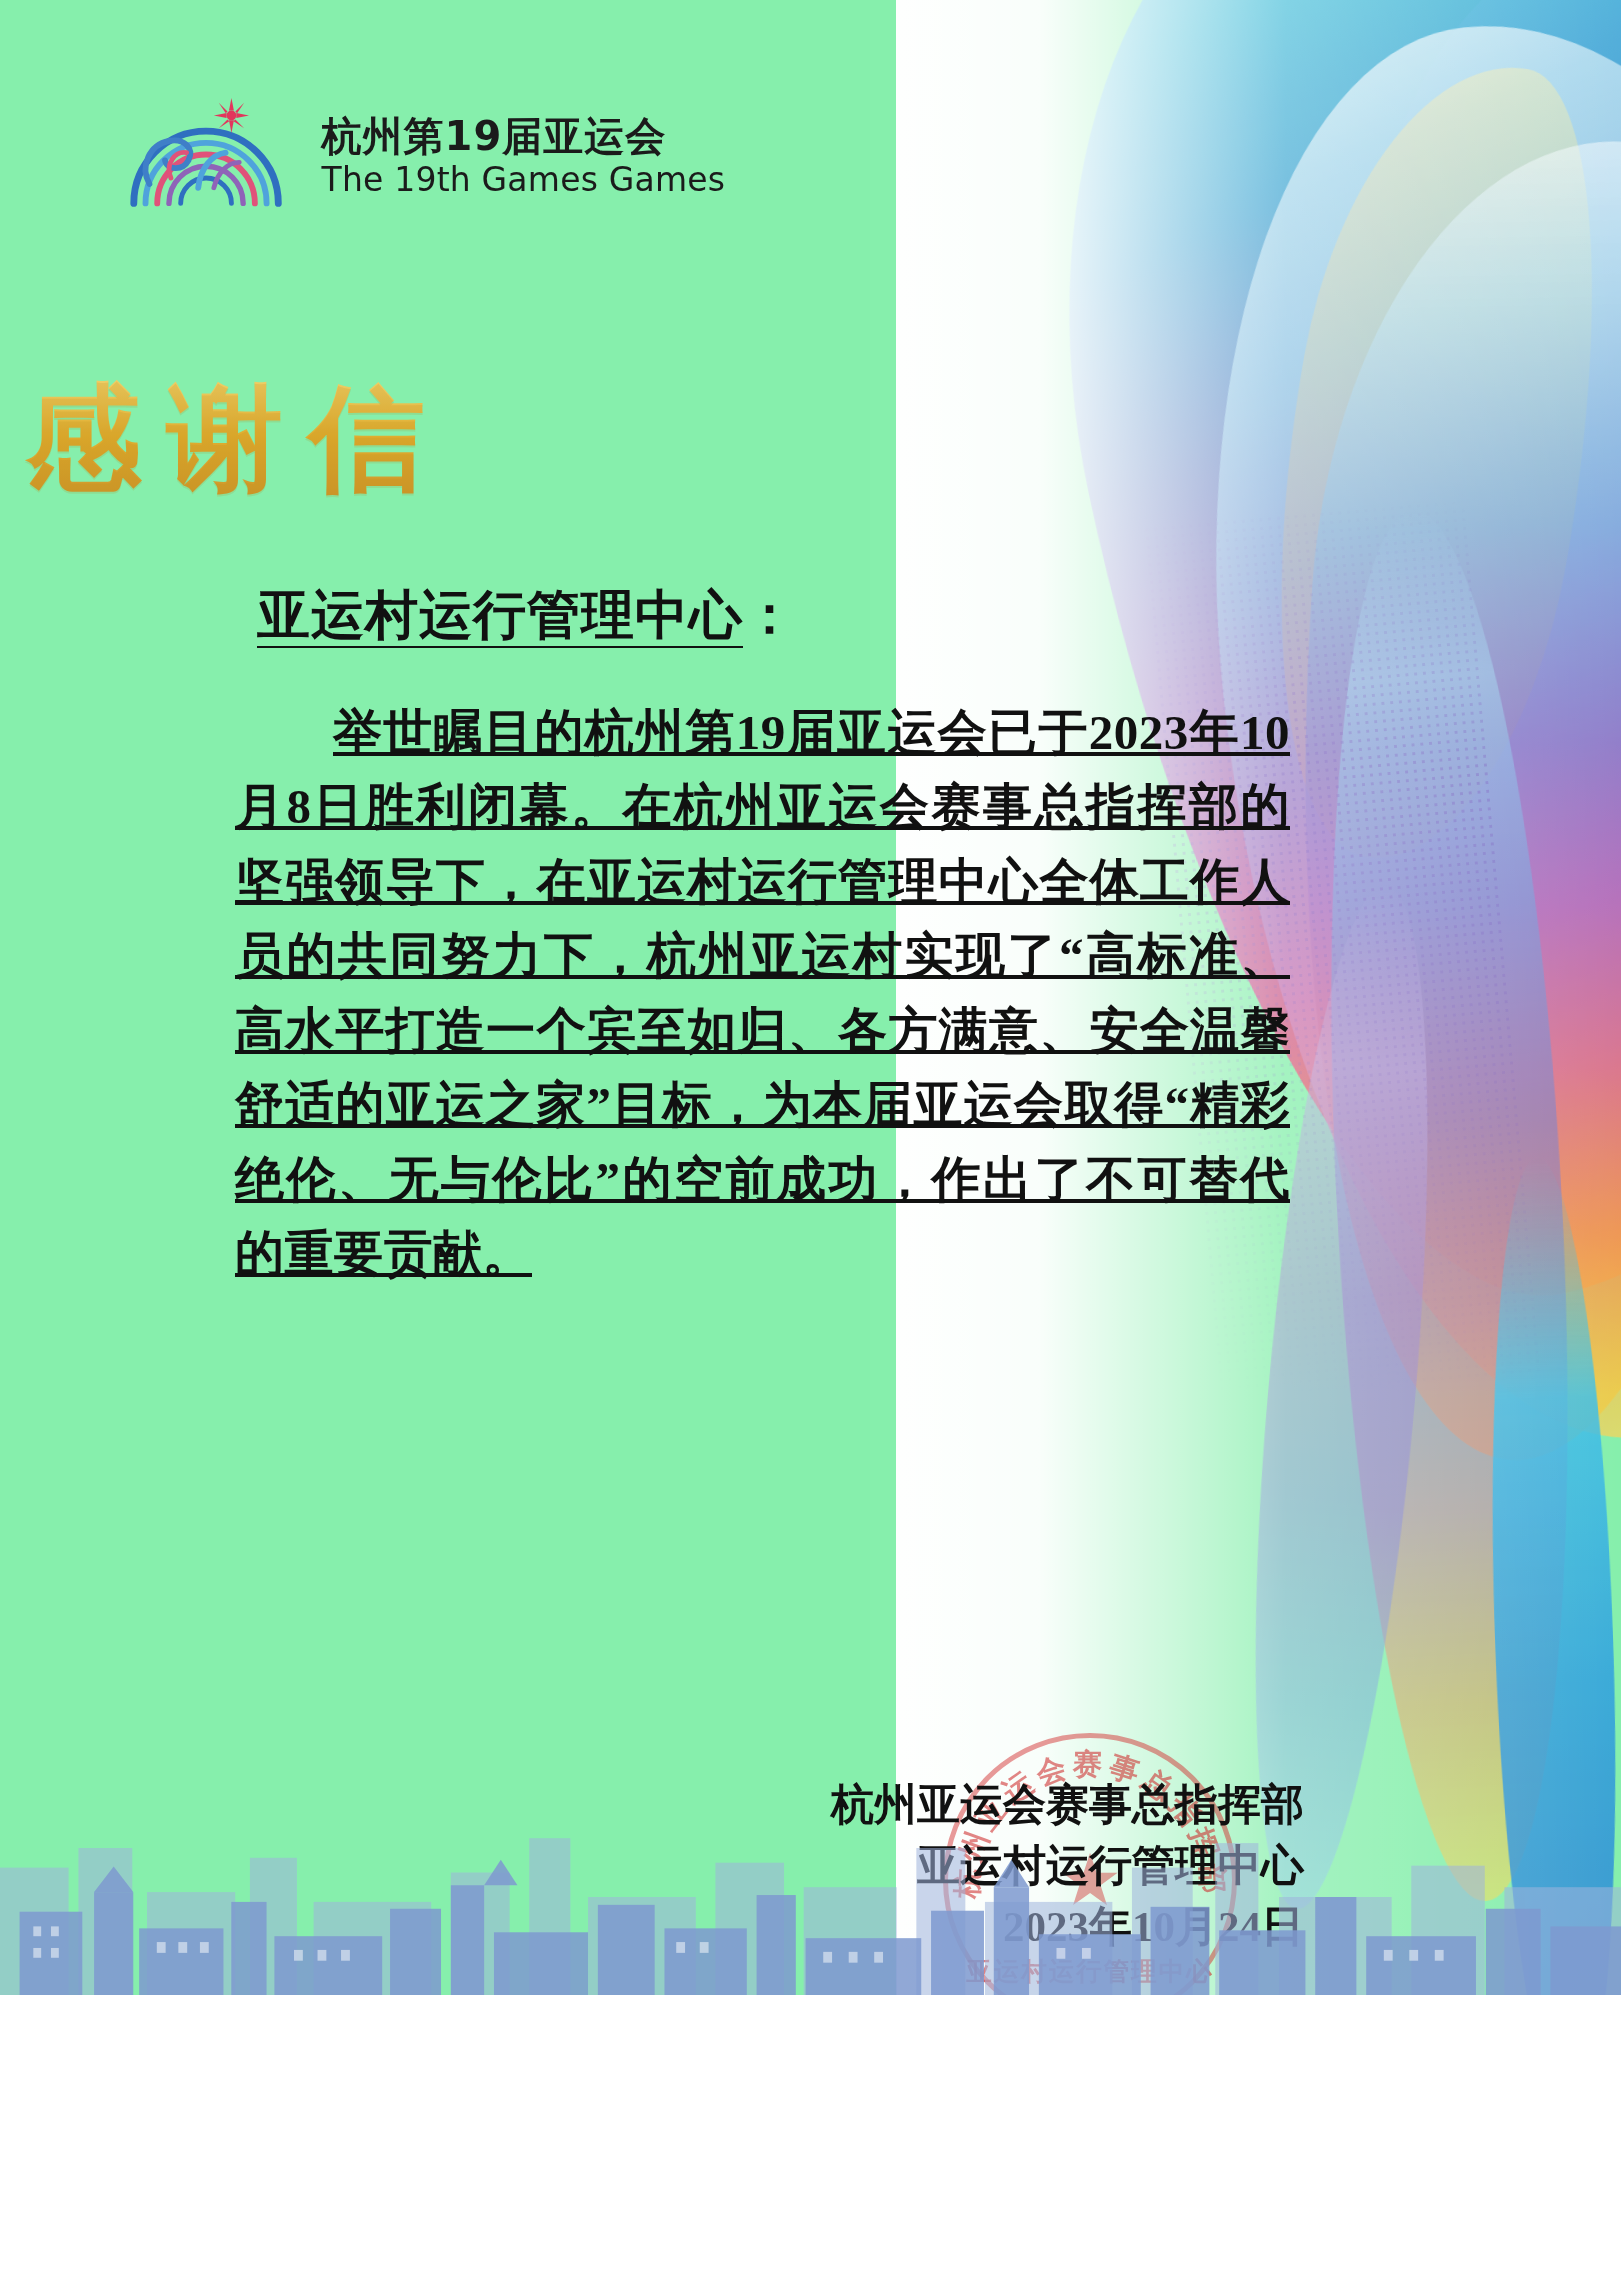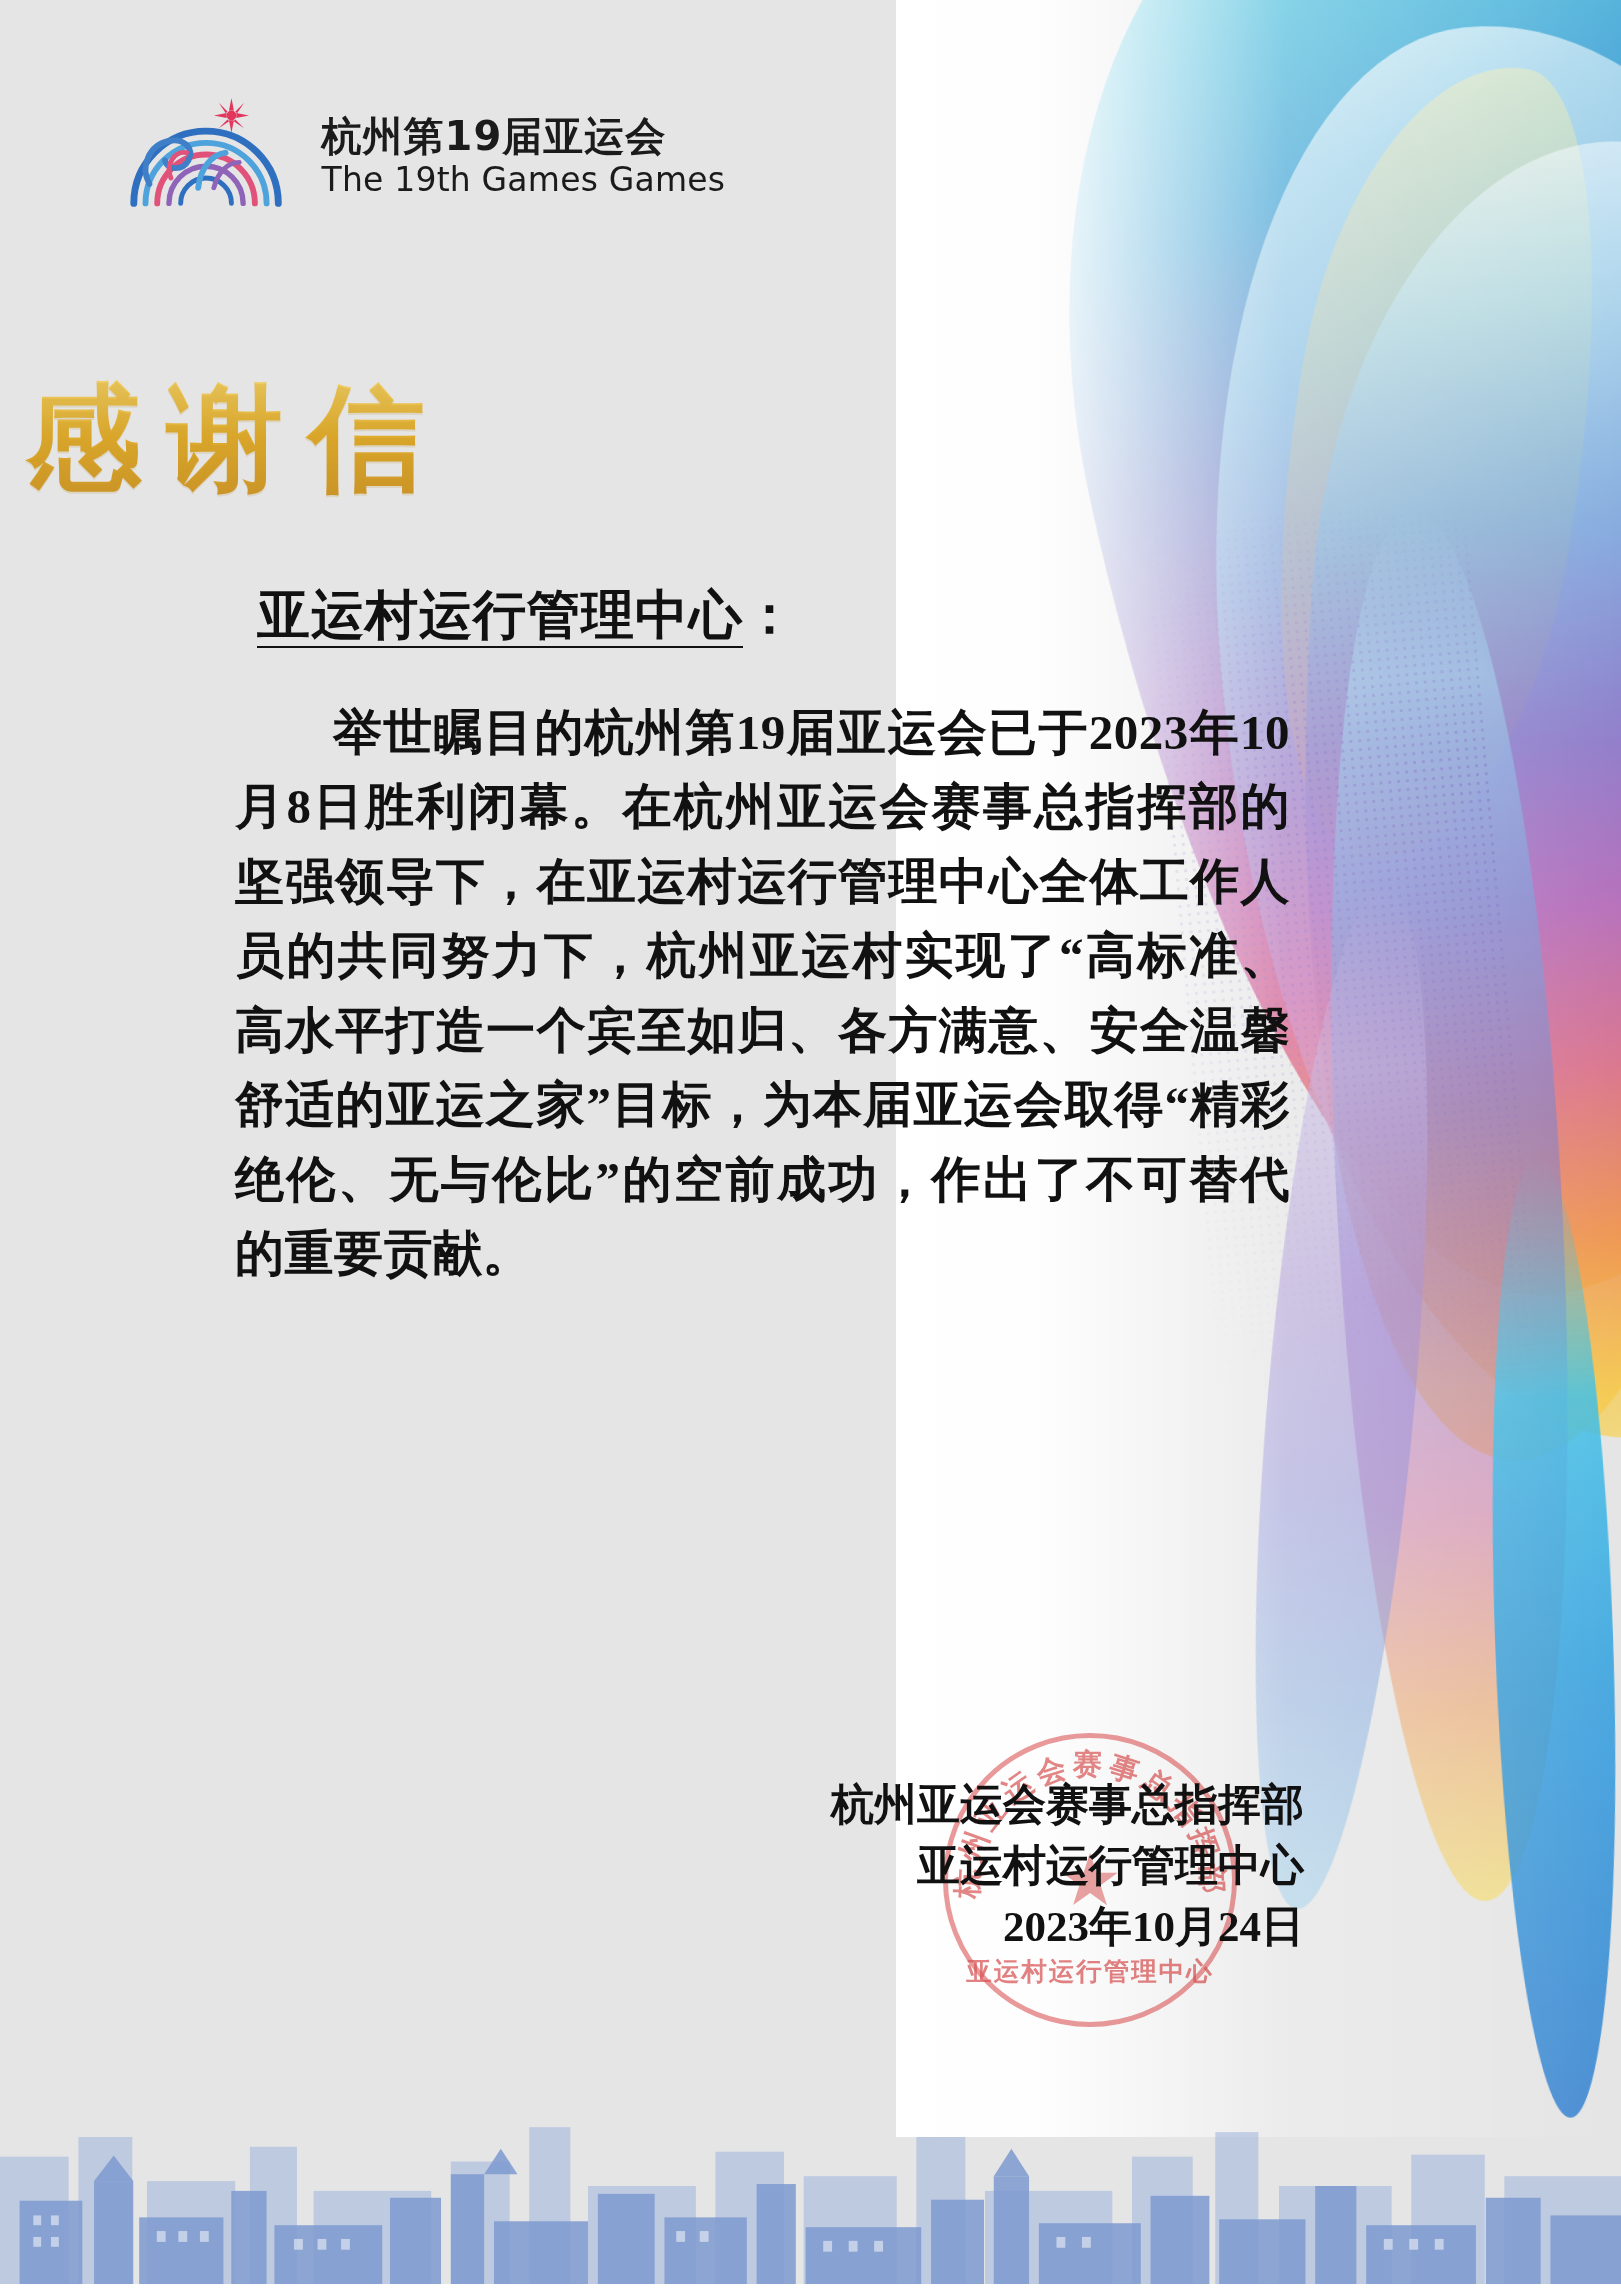--- a/index.html
+++ b/index.html
@@ -6,23 +6,23 @@
     margin: 0;
     padding: 0;
     background: #ffffff;
   }
   body {
     font-family: "Liberation Serif", "DejaVu Serif", serif;
   }
   #page {
     position: relative;
     width: 1621px;
-    height: 2284px;
+    height: 1995px;
     overflow: hidden;
-    background: #e5e5e5;
+    background: #86efac;
   }
 
   
   .ribbon-layer {
     position: absolute;
     top: 0;
     right: 0;
     width: 725px;
     height: 2137px;
     overflow: hidden;
@@ -212,20 +212,21 @@
     font-weight: 700;
     color: #111;
     line-height: 1.52;
     letter-spacing: 0.5px;
     text-align: justify;
     text-justify: inter-ideograph;
   }
   .body-text p {
     margin: 0 0 5.9px 0;
     text-indent: 2em;
+    text-decoration: underline;
   }
 
   .signature {
     position: absolute;
     top: 1774px;
     left: 0;
     width: 1304px;
     text-align: right;
     font-size: 43px;
     font-weight: 700;

